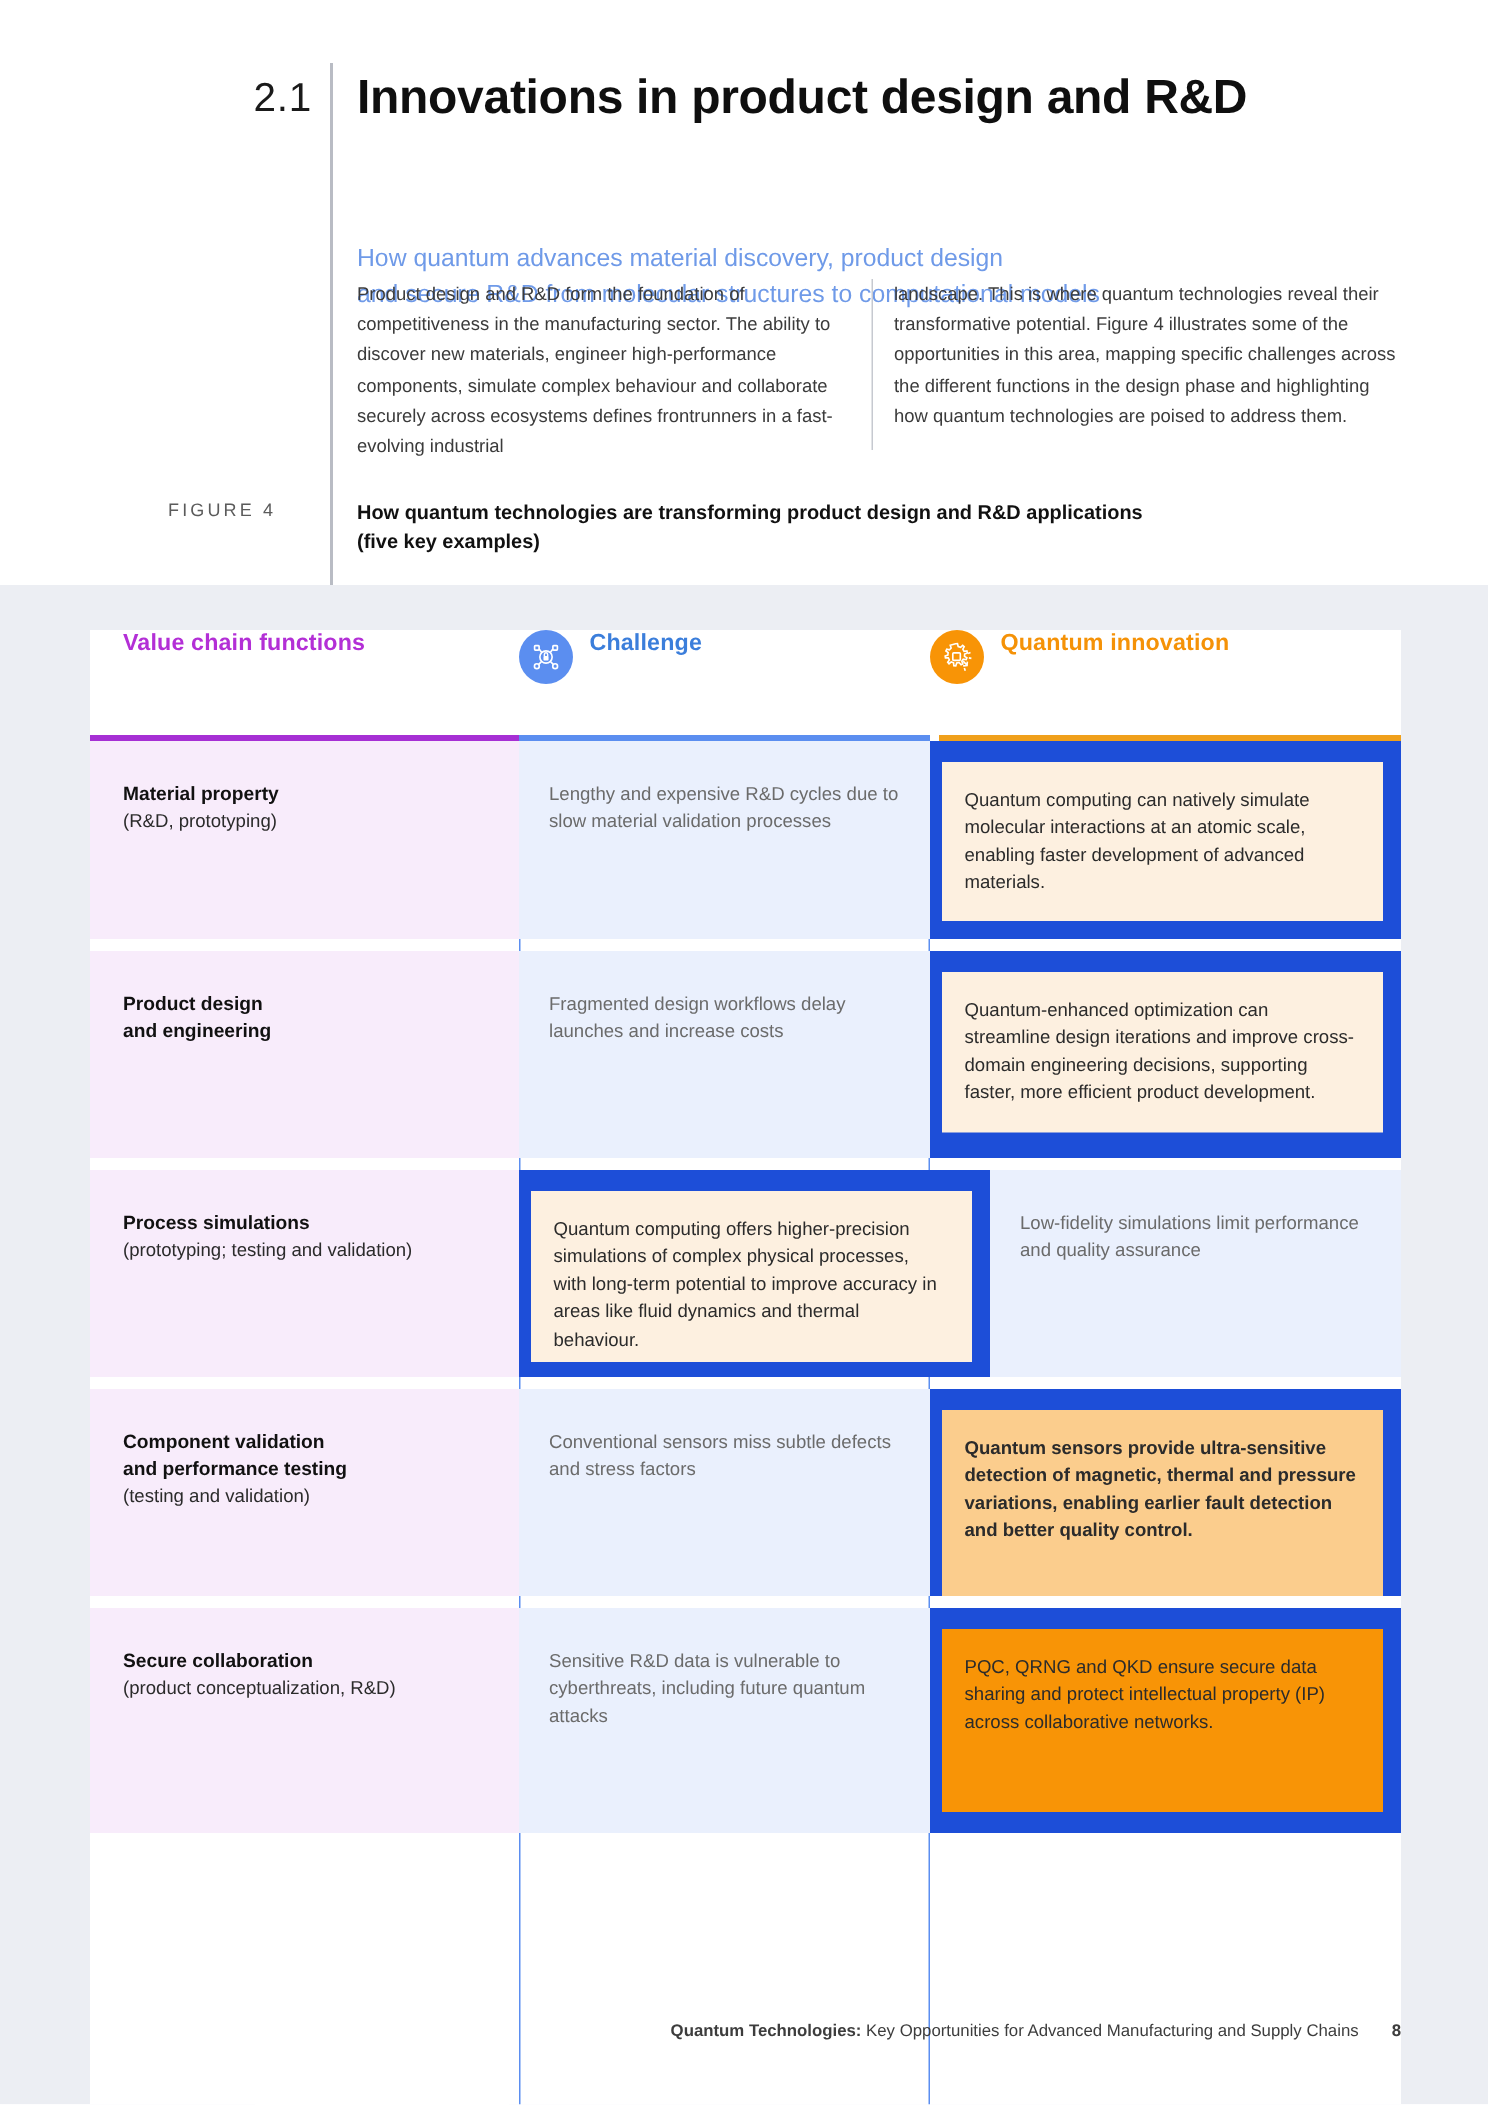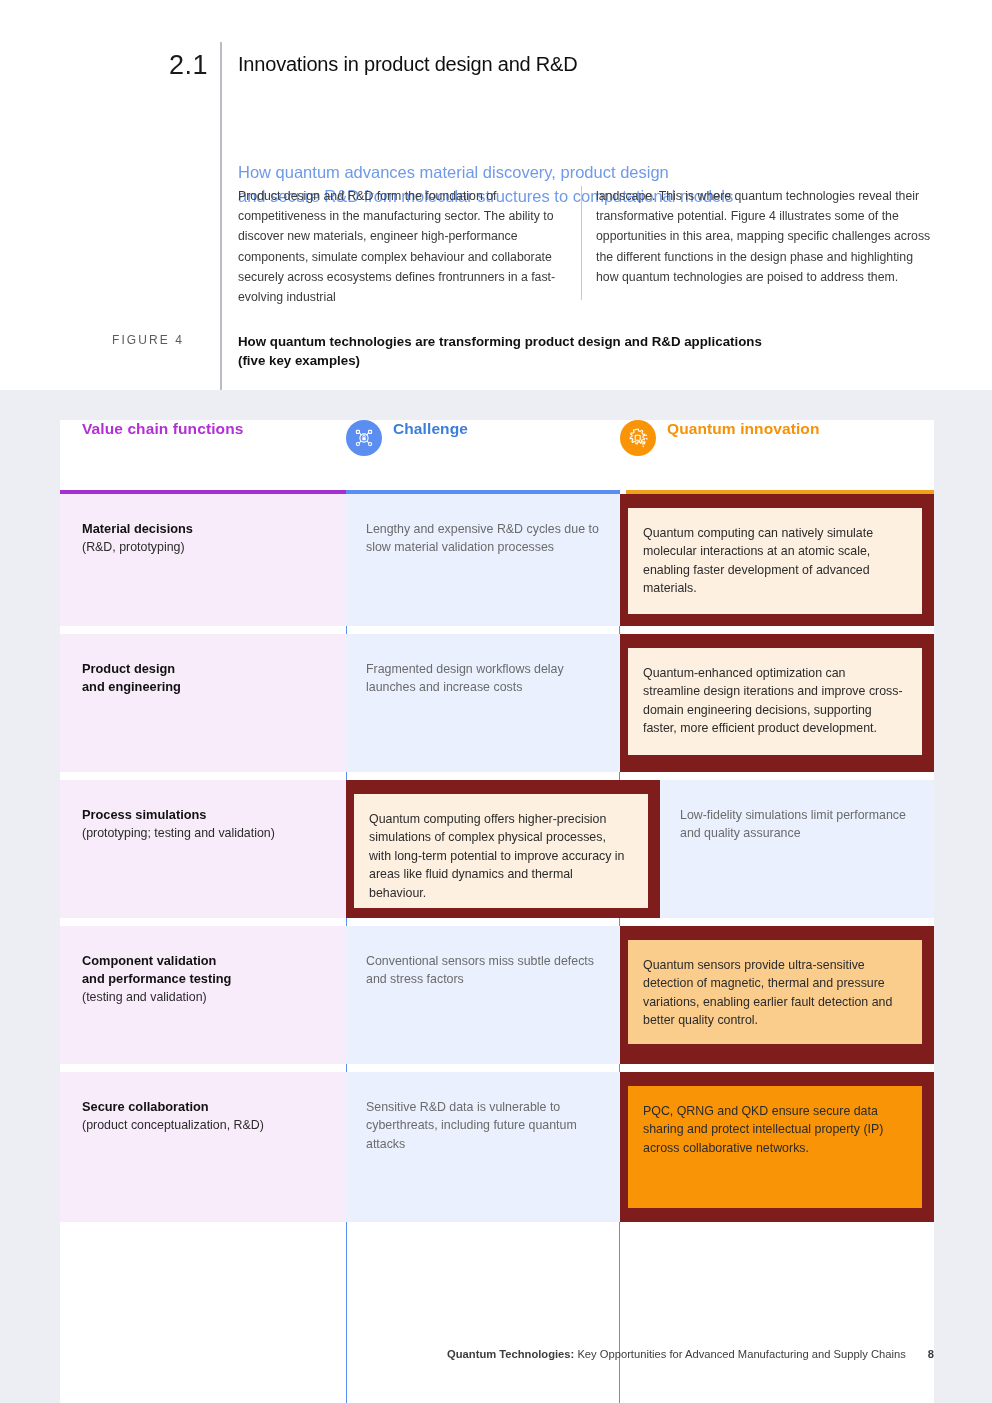--- a/index.html
+++ b/index.html
@@ -23,21 +23,21 @@
   }
 
   .sec-num {
     position: absolute; left: 150px; top: 48px; width: 58px;
     text-align: right;
     font-size: 27px; color: #1a1a1a; letter-spacing: .5px;
     font-weight: 400; line-height: 34px;
   }
   .sec-title {
     position: absolute; left: 238px; top: 46px; width: 700px;
-    font-size: 20px; font-weight: 400; color: #0f0f0f; line-height: 36px;
+    font-size: 32px; font-weight: 700; color: #0f0f0f; line-height: 36px;
     letter-spacing: -0.2px;
   }
   .deck {
     position: absolute; left: 238px; top: 120px; width: 660px;
     font-size: 16.5px; line-height: 24px; color: #6f9ae8; font-weight: 400; margin-top: 40px;
   }
   .deck .l2 { display: block; }
 
   .cols { position: absolute; left: 238px; top: 186px; width: 700px; height: 120px; }
   .col-div {
@@ -102,21 +102,21 @@
   .row + .row { margin-top: 8px; }
 
   .cell { position: relative; }
   .cell-func {
     width: 286px; background: #f8ecfb; padding: 26px 22px 18px 22px;
   }
   .cell-chal {
     width: 274px; background: #eaf0fd; padding: 26px 20px 18px 20px;
   }
   .cell-inno {
-    width: 314px; background: #7f1d1d; padding: 0; display: flex; align-items: flex-start;
+    width: 314px; background: #1d4ed8; padding: 0; display: flex; align-items: flex-start;
   }
   .inno-box {
     margin: 14px 12px 14px 8px; padding: 16px 18px 18px 15px; width: 294px;
     font-size: 12.4px; line-height: 18.4px; color: #2b2b2b;
   }
   .inno-box.t-computing { background: #fdf0e0; }
   .inno-box.t-sensing   { background: #fbcd8d; }
   .inno-box.t-security  { background: #f89406; }
 
   .fn-title { font-size: 12.8px; font-weight: 700; color: #111; line-height: 18px; }
@@ -125,21 +125,21 @@
 
   
   .r0 .cell { height: 132px; }
   .r1 .cell { height: 138px; }
   .r2 .cell { height: 138px; }
   .r3 .cell { height: 138px; }
   .r4 .cell { height: 150px; }
   .r0 .inno-box { height: 106px; }
   .r1 .inno-box { height: 107px; }
   .r2 .inno-box { height: 114px; }
-  .r3 .inno-box { height: 104px; }
+  .r3 .inno-box { height: 124px; font-weight: bold; }
   .r4 .inno-box { height: 122px; }
 
   
   .footer {
     position: absolute; left: 0; top: 1348px; width: 992px;
     font-size: 11.2px; color: #3d3d3d; text-align: right; padding-right: 58px;
   }
   .footer .fb { font-weight: 700; }
   .footer .pg { display: inline-block; margin-left: 22px; font-weight: 700; }
 </style>
@@ -215,21 +215,21 @@
         <div class="accent blue"></div>
         <div class="accent orange"></div>
       </div>
 
       <div class="blue-frame"></div>
 
       <div class="tbody">
 
         <div class="row r0">
           <div class="cell cell-func">
-            <div class="fn-title">Material decisions</div>
+            <div class="fn-title">Material property</div>
             <div class="fn-sub">(R&amp;D, prototyping)</div>
           </div>
           <div class="cell cell-chal">
             <div class="ch-text">Lengthy and expensive R&amp;D cycles due to slow material validation processes</div>
           </div>
           <div class="cell cell-inno">
             <div class="inno-box t-computing">Quantum computing can natively simulate molecular interactions at an atomic scale, enabling faster development of advanced materials.</div>
           </div>
         </div>
 

